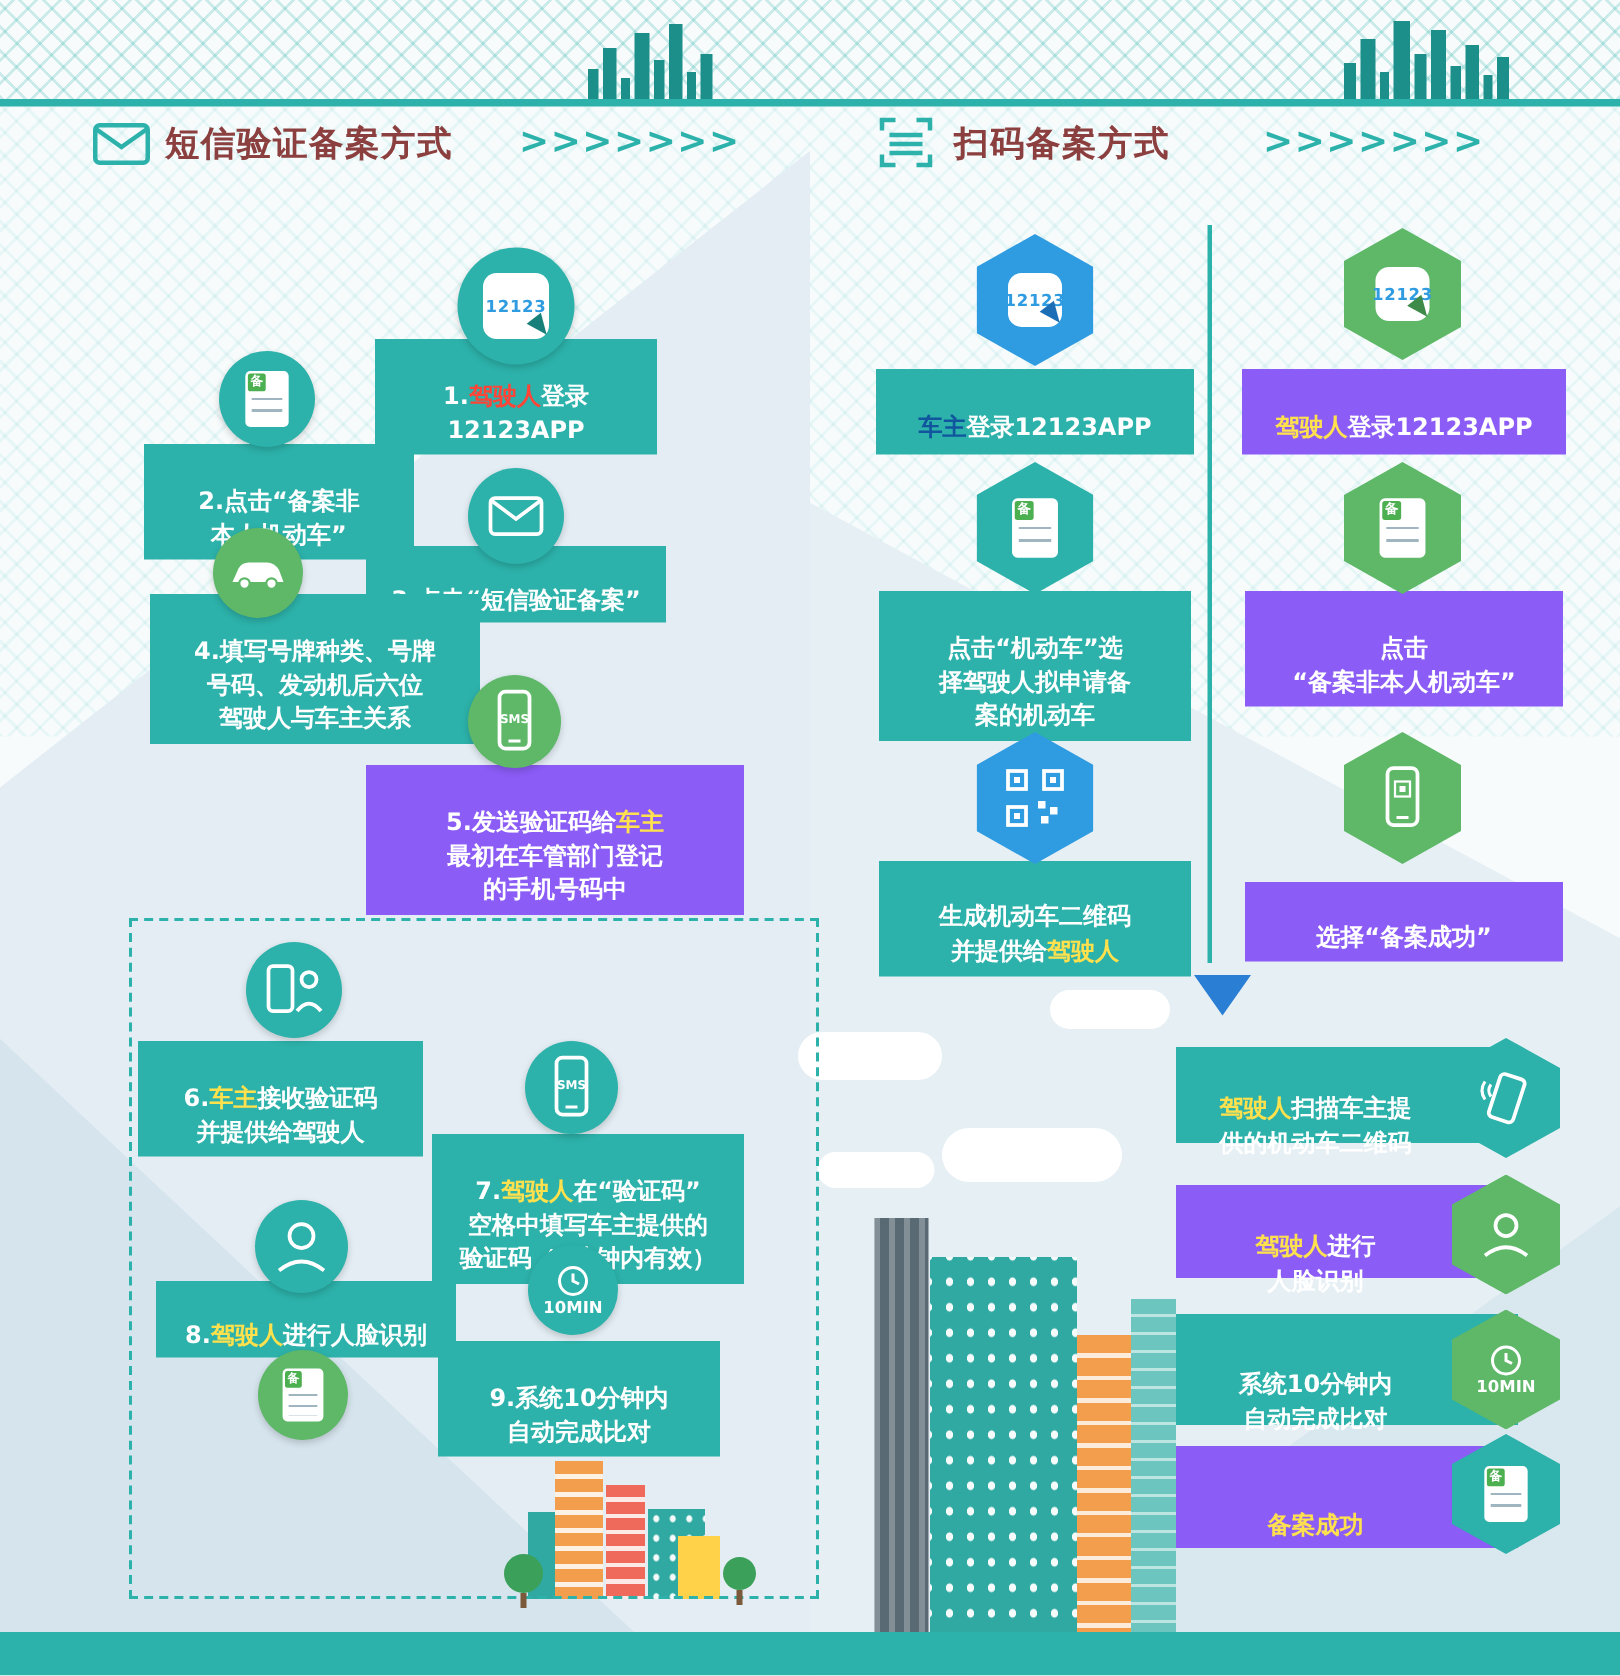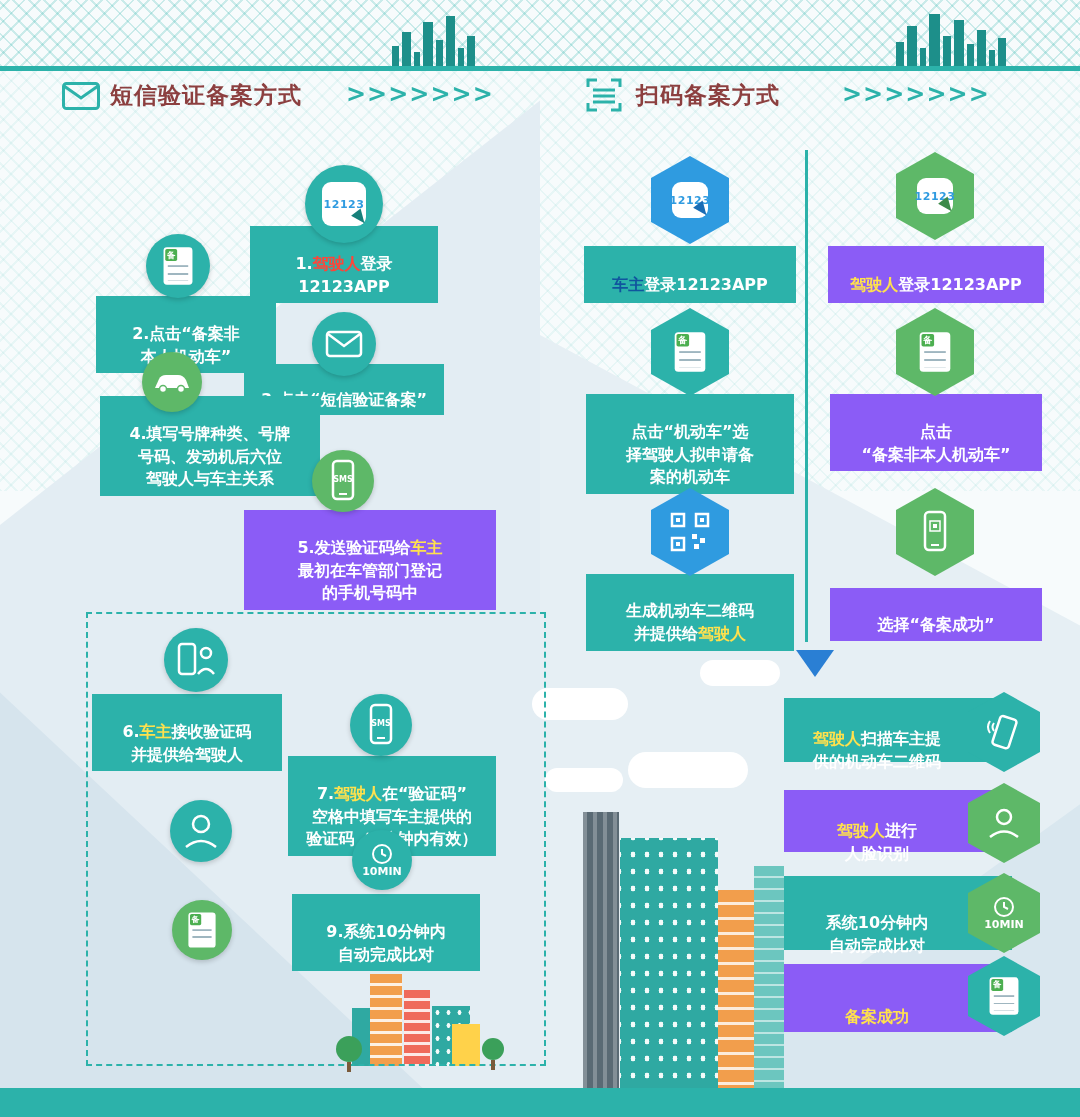--- a/index.html
+++ b/index.html
@@ -194,20 +194,23 @@
 空格中填写车主提供的
 验证码（5分钟内有效）</span>
   </div>
 
   <div class="circle teal-c" style="left:170px;top:800px;width:62px;height:62px;">
     <svg width="44" height="42" viewBox="0 0 44 42">
         <circle cx="22" cy="14" r="8" fill="none" stroke="#fff" stroke-width="2.5"></circle>
         <path d="M7 37 Q22 25 37 37" fill="none" stroke="#fff" stroke-width="2.5"></path>
       </svg>
   </div>
+  <div class="btn teal-bg" style="left:104px;top:854px;width:200px;padding:3px 6px;">
+    <span>8.</span><span class="hl-yellow">驾驶人</span><span>进行人脸识别</span>
+  </div>
 
   <div class="circle teal-c" style="left:352px;top:830px;width:60px;height:60px;">
     <svg width="26" height="24" viewBox="0 0 26 24">
         <circle cx="13" cy="11" r="9" fill="none" stroke="#fff" stroke-width="2"></circle>
         <path d="M13 6 V11 L17 13" fill="none" stroke="#fff" stroke-width="2"></path>
       </svg>
     <span class="clock-label">10MIN</span>
   </div>
   <div class="btn teal-bg" style="left:292px;top:894px;width:188px;">
     <span>9.系统10分钟内

